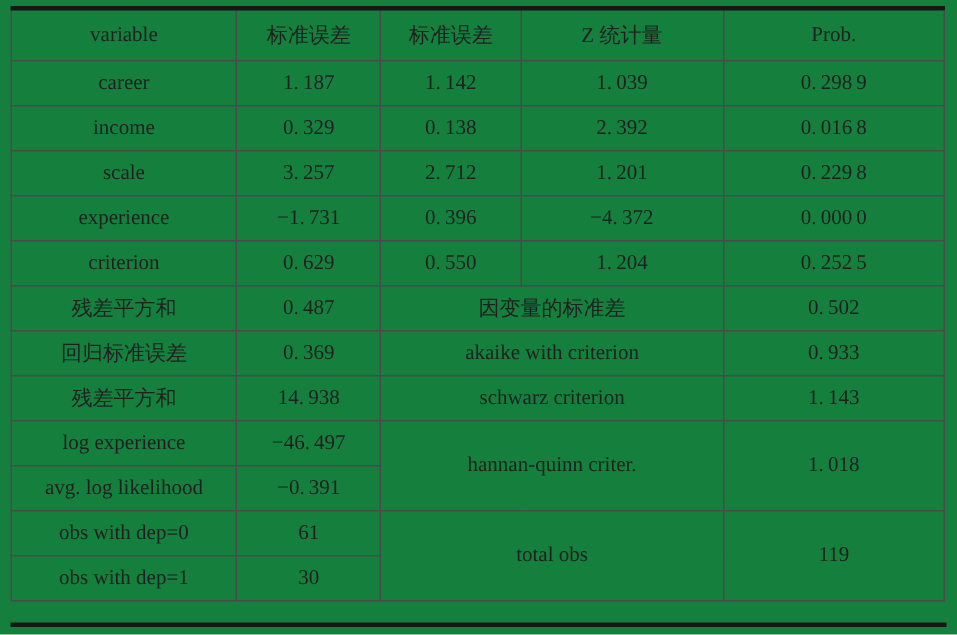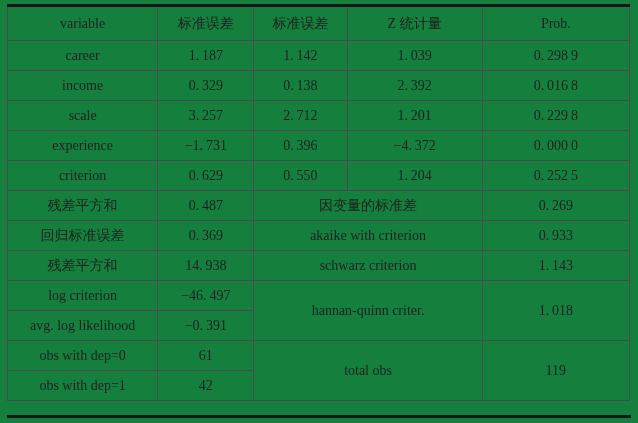--- a/index.html
+++ b/index.html
@@ -118,53 +118,53 @@
       <td>0. 629</td>
       <td>0. 550</td>
       <td>1. 204</td>
       <td>0. 252 5</td>
     </tr>
 
     <tr>
       <td class="c-left">残差平方和</td>
       <td>0. 487</td>
       <td class="c-span" colspan="2">因变量的标准差</td>
-      <td>0. 269</td>
+      <td>0. 502</td>
     </tr>
     <tr>
       <td class="c-left">回归标准误差</td>
       <td>0. 369</td>
       <td class="c-span" colspan="2">akaike with criterion</td>
       <td>0. 933</td>
     </tr>
     <tr>
       <td class="c-left">残差平方和</td>
       <td>14. 938</td>
       <td class="c-span" colspan="2">schwarz criterion</td>
       <td>1. 143</td>
     </tr>
 
     <tr>
-      <td class="c-left">log criterion</td>
+      <td class="c-left">log experience</td>
       <td>−46. 497</td>
       <td class="c-span" colspan="2" rowspan="2">hannan-quinn criter.</td>
       <td rowspan="2">1. 018</td>
     </tr>
     <tr>
       <td class="c-left">avg. log likelihood</td>
       <td>−0. 391</td>
     </tr>
 
     <tr>
       <td class="c-left">obs with dep=0</td>
       <td>61</td>
       <td class="c-span" colspan="2" rowspan="2">total obs</td>
       <td rowspan="2">119</td>
     </tr>
     <tr>
       <td class="c-left">obs with dep=1</td>
-      <td>42</td>
+      <td>30</td>
     </tr>
   </tbody>
     </table>
 
   <div class="bottom-rule"></div>
 </div>
 
 </body></html>

